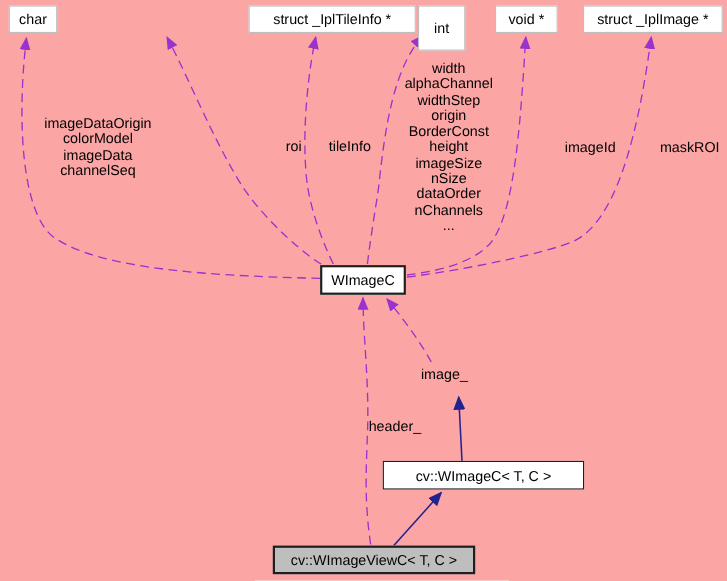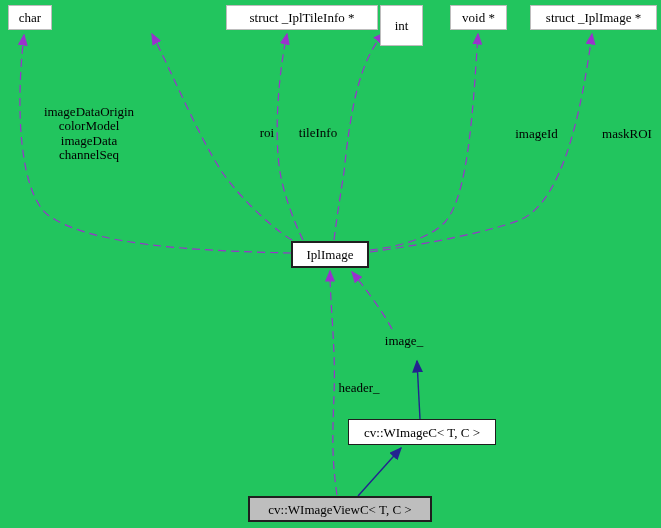--- a/index.html
+++ b/index.html
@@ -4,23 +4,23 @@
 <style>
   html, body {
     margin: 0;
     padding: 0;
     background: #ffffff;
   }
   .canvas {
     position: relative;
     width: 661px;
     height: 528px;
-    background: #22c55e;
+    background: #fca5a5;
     overflow: hidden;
-    font-family: Liberation Serif, serif;
+    font-family: Liberation Sans, sans-serif;
   }
   .edges-svg {
     position: absolute;
     left: 0;
     top: 0;
     width: 661px;
     height: 528px;
   }
   .node {
     position: absolute;
@@ -82,29 +82,40 @@
     <path d="M 420,419 L 417,361" fill="none" stroke="#23238f" stroke-width="1.4" marker-end="url(#arrow-blue)"></path>
     <path d="M 358,496 L 401,448" fill="none" stroke="#23238f" stroke-width="1.4" marker-end="url(#arrow-blue)"></path>
   </svg>
 
   <div class="node" style="left:8px; top:5px; width:44px; height:25px;">char</div>
   <div class="node" style="left:226px; top:5px; width:152px; height:25px;">struct _IplTileInfo *</div>
   <div class="node" style="left:380px; top:5px; width:43px; height:41px;">int</div>
   <div class="node" style="left:530px; top:5px; width:127px; height:25px;">struct _IplImage *</div>
   <div class="node" style="left:450px; top:5px; width:57px; height:25px;">void *</div>
 
-  <div class="node assoc-main" style="left:291px; top:241px; width:78px; height:27px;">IplImage</div>
+  <div class="node assoc-main" style="left:291px; top:241px; width:78px; height:27px;">WImageC</div>
 
-  <div class="node linked" style="left:348px; top:419px; width:148px; height:26px;">cv::WImageC&lt; T, C &gt;</div>
+  <div class="node linked" style="left:348px; top:419px; width:183px; height:26px;">cv::WImageC&lt; T, C &gt;</div>
   <div class="node focus" style="left:248px; top:496px; width:184px; height:26px;">cv::WImageViewC&lt; T, C &gt;</div>
 
   <div class="edge-label" style="left:89px; top:134px;">imageDataOrigin
 colorModel
 imageData
 channelSeq</div>
   <div class="edge-label" style="left:267px; top:133px;">roi</div>
   <div class="edge-label" style="left:318px; top:133px;">tileInfo</div>
+  <div class="edge-label" style="left:408px; top:134px;">width
+alphaChannel
+widthStep
+origin
+BorderConst
+height
+imageSize
+nSize
+dataOrder
+nChannels
+...</div>
   <div class="edge-label" style="left:516px; top:134px;padding-left:41px;">imageId</div>
   <div class="edge-label" style="left:627px; top:134px;">maskROI</div>
   <div class="edge-label" style="left:404px; top:297px;margin-top:44px;">image_</div>
   <div class="edge-label" style="left:359px; top:388px;">header_</div>
 
 </div>
 
 </body></html>

